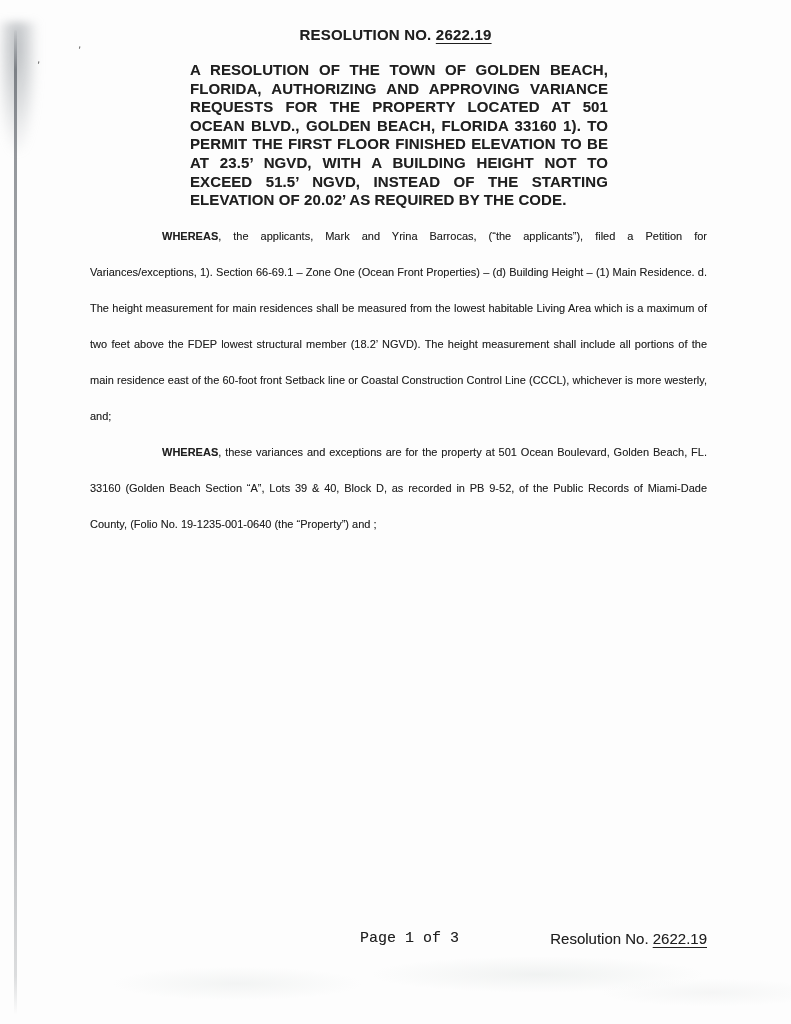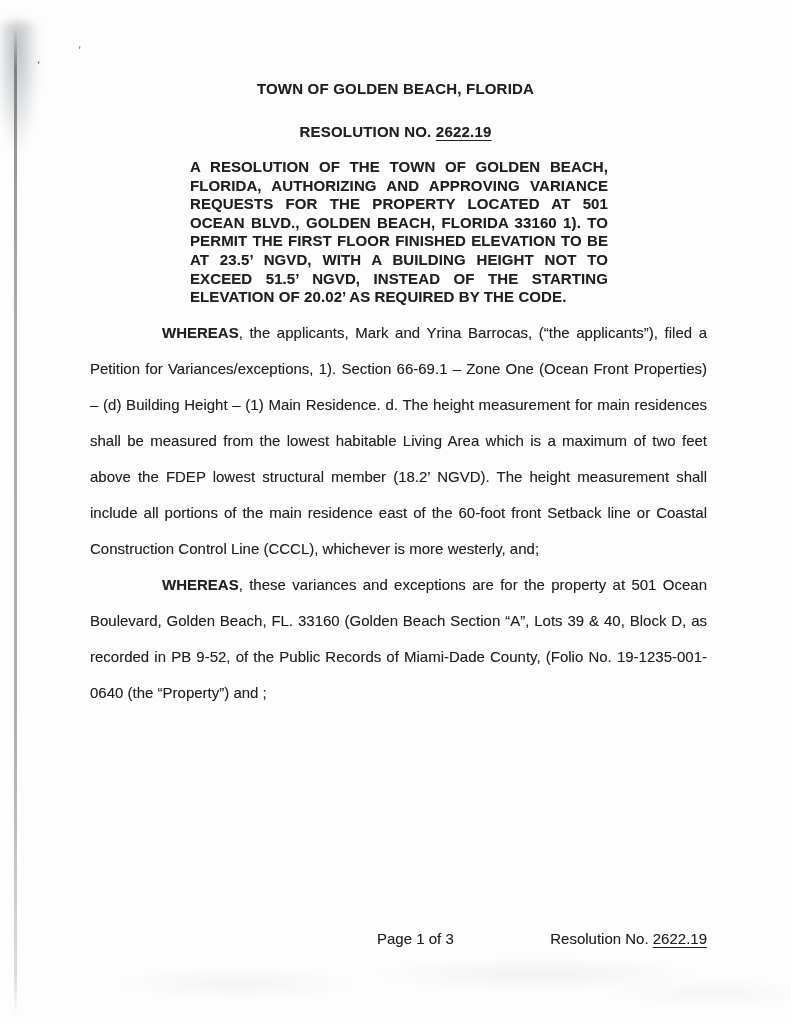--- a/index.html
+++ b/index.html
@@ -44,37 +44,38 @@
     font-size: 15px;
     font-weight: bold;
     line-height: 18.6px;
     text-align: justify;
     letter-spacing: 0.1px;
   }
 
   .body-block {
     margin: 8px 0 0 90px;
     width: 617px;
-    font-size: 15px;
+    font-size: 11px;
     line-height: 36px;
     text-align: justify;
   }
 
   .body-block p {
     margin: 0;
     text-indent: 72px;
   }
 
   .whereas-lead { font-weight: bold; }
 
   .footer-pageno {
     position: absolute;
-    left: 377px;
+    left: 360px;
     top: 930px;
     font-size: 15px;
+    font-family: Liberation Mono, monospace;
   }
 
   .footer-res {
     position: absolute;
     right: 84px;
     top: 930px;
     font-size: 15px;
   }
 
   
@@ -130,21 +131,20 @@
 <body>
 
 <div class="paper">
 
   <div class="crease-smudge"></div>
   <div class="crease-line"></div>
   <span class="stray-mark m1">’</span>
   <span class="stray-mark m2">’</span>
   <div class="bottom-noise"></div>
 
-  <div class="doc-title txt">TOWN OF GOLDEN BEACH, FLORIDA</div>
 
   <div class="res-line txt"><span>RESOLUTION NO. </span><span class="underlined">2622.19</span></div>
 
   <div class="heading-block txt">A RESOLUTION OF THE TOWN OF GOLDEN BEACH, FLORIDA, AUTHORIZING AND APPROVING VARIANCE REQUESTS FOR THE PROPERTY LOCATED AT 501 OCEAN BLVD., GOLDEN BEACH, FLORIDA 33160 1). TO PERMIT THE FIRST FLOOR FINISHED ELEVATION TO BE AT 23.5’ NGVD, WITH A BUILDING HEIGHT NOT TO EXCEED 51.5’ NGVD, INSTEAD OF THE STARTING ELEVATION OF 20.02’ AS REQUIRED BY THE CODE.</div>
 
   <div class="body-block txt">
     <p><span class="whereas-lead">WHEREAS</span><span>, the applicants, Mark and Yrina Barrocas, (“the applicants”), filed a Petition for Variances/exceptions, 1). Section 66-69.1 – Zone One (Ocean Front Properties) – (d) Building Height – (1) Main Residence.  d. The height measurement for main residences shall be measured from the lowest habitable Living Area which is a maximum of two feet above the FDEP lowest structural member (18.2’ NGVD).  The height measurement shall include all portions of the main residence east of the 60-foot front Setback line or Coastal Construction Control Line (CCCL), whichever is more westerly, and;</span></p>
     <p><span class="whereas-lead">WHEREAS</span><span>, these variances and exceptions are for the property at 501 Ocean Boulevard, Golden Beach, FL. 33160 (Golden Beach Section “A”, Lots 39 &amp; 40,  Block D, as recorded in PB 9-52, of the Public Records of Miami-Dade County, (Folio No. 19-1235-001-0640 (the “Property”) and ;</span></p>
   </div>
 

